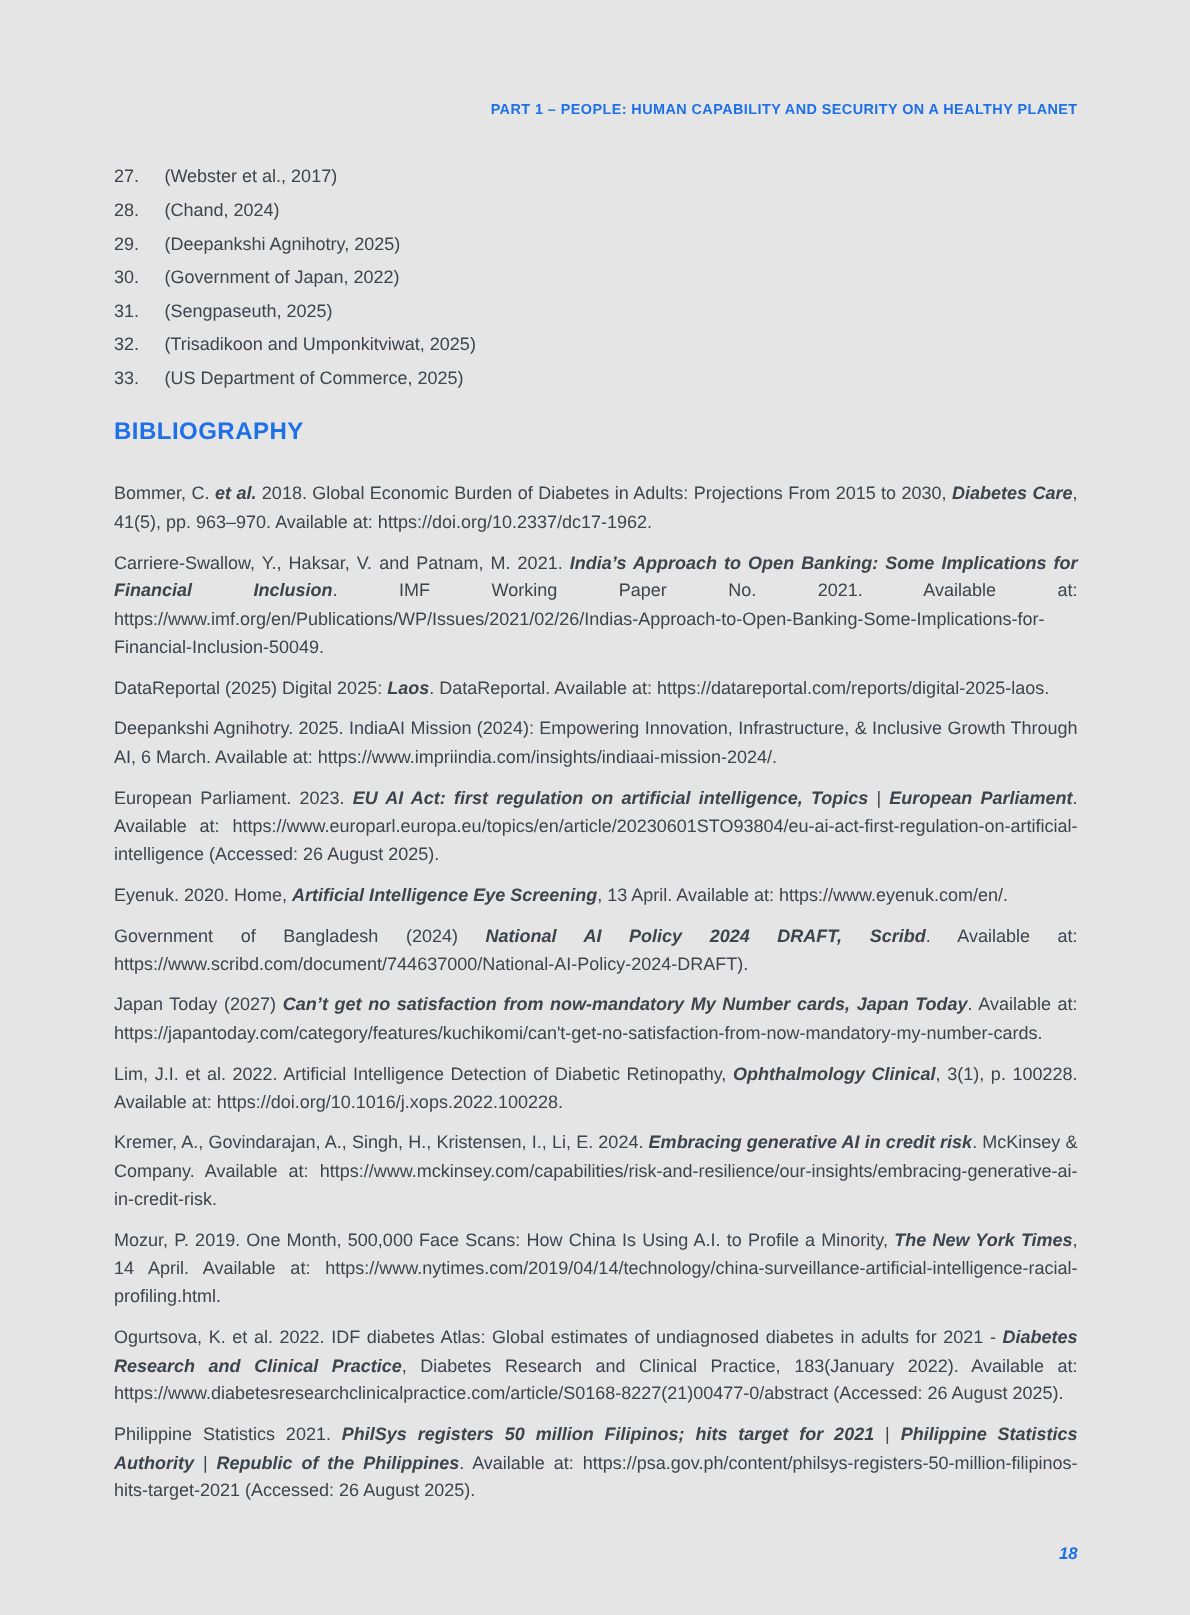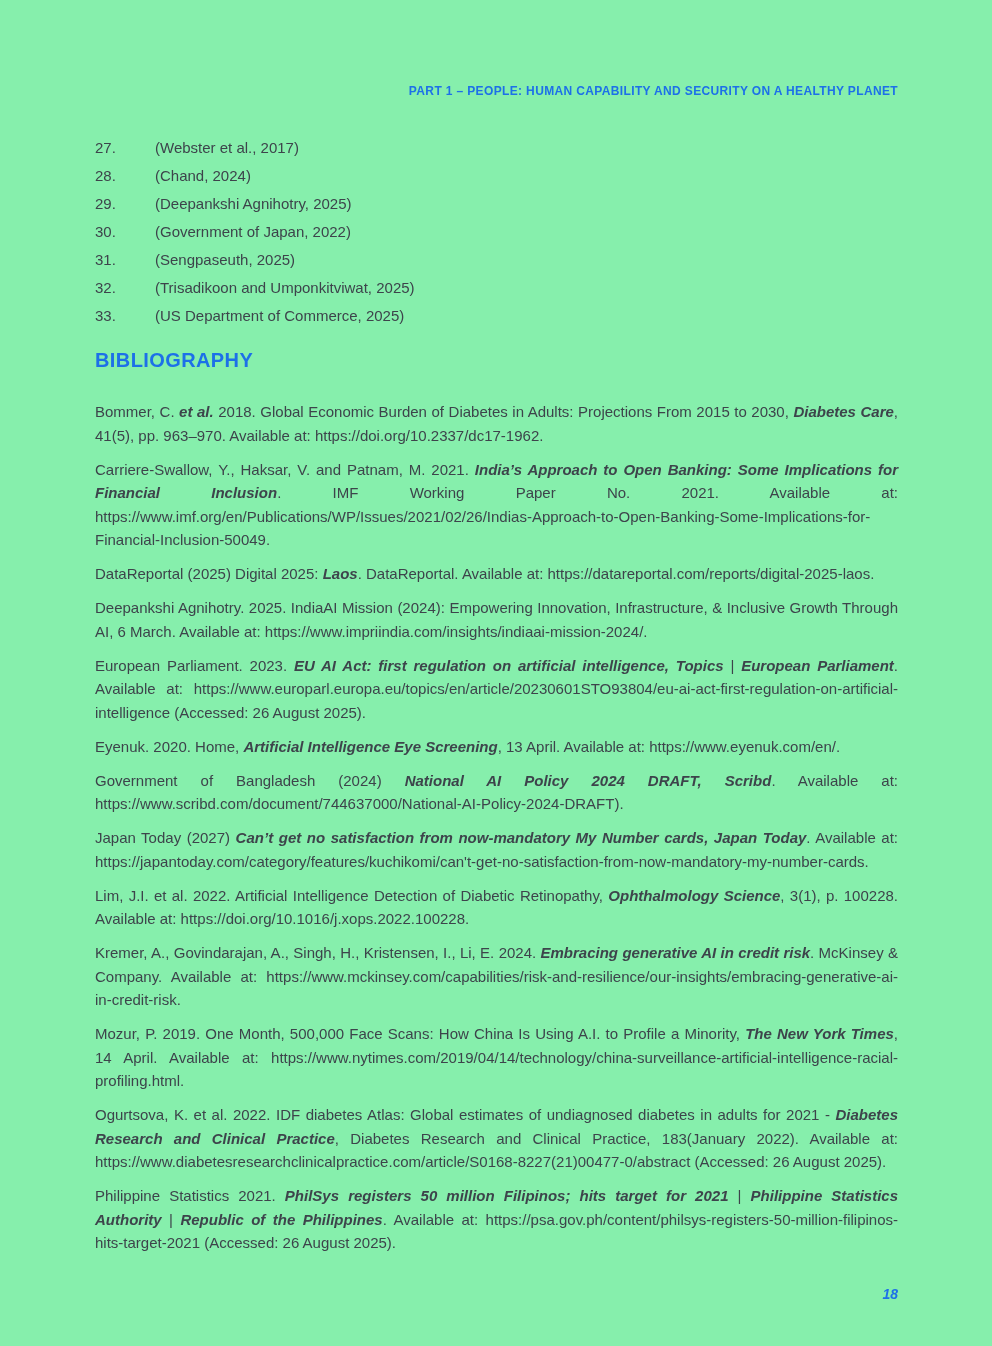--- a/index.html
+++ b/index.html
@@ -1,21 +1,21 @@
 <!DOCTYPE html>
 <html style="--accent-color: #1d70e8; --body-color: #3d444b;"><head>
 <meta charset="utf-8">
 <style>
   * { margin: 0; padding: 0; box-sizing: border-box; }
   html, body { background: #ffffff; }
   .page {
     position: relative;
     width: 992px;
     height: 1346px;
-    background: #86efac;
+    background: #e5e5e5;
     overflow: hidden;
     font-family: "Liberation Sans", sans-serif;
     color: var(--body-color, #3d444b);
   }
   .running-header {
     position: absolute;
     top: 84px;
     right: 94px;
     font-size: 12px;
     font-weight: 700;
@@ -29,21 +29,20 @@
     left: 95px;
     right: 94px;
   }
   .ref-item {
     height: 28px;
     display: flex;
     align-items: flex-start;
     font-size: 15px;
     line-height: 17px;
     color: var(--body-color, #3d444b);
-    gap: 18px;
   }
   .ref-num {
     width: 42px;
     flex: 0 0 42px;
   }
   .bib-heading {
     position: absolute;
     top: 349px;
     left: 95px;
     font-size: 20px;
@@ -119,21 +118,21 @@
 
   <div class="bib-entries">
       <p class="bib-entry"><span class="seg-r">Bommer, C. </span><span class="seg-bi">et al.</span><span class="seg-r"> 2018. Global Economic Burden of Diabetes in Adults: Projections From 2015 to 2030, </span><span class="seg-bi">Diabetes Care</span><span class="seg-r">, 41(5), pp. 963–970. Available at: https://doi.org/10.2337/dc17-1962.</span></p>
       <p class="bib-entry"><span class="seg-r">Carriere-Swallow, Y., Haksar, V. and Patnam, M. 2021. </span><span class="seg-bi">India’s Approach to Open Banking: Some Implications for Financial Inclusion</span><span class="seg-r">. IMF Working Paper No. 2021. Available at: https://www.imf.org/en/Publications/WP/Issues/2021/02/26/Indias-Approach-to-Open-Banking-Some-Implications-for-Financial-Inclusion-50049.</span></p>
       <p class="bib-entry"><span class="seg-r">DataReportal (2025) Digital 2025: </span><span class="seg-bi">Laos</span><span class="seg-r">. DataReportal. Available at: https://datareportal.com/reports/digital-2025-laos.</span></p>
       <p class="bib-entry"><span class="seg-r">Deepankshi Agnihotry. 2025. IndiaAI Mission (2024): Empowering Innovation, Infrastructure, &amp; Inclusive Growth Through AI, 6 March. Available at: https://www.impriindia.com/insights/indiaai-mission-2024/.</span></p>
       <p class="bib-entry"><span class="seg-r">European Parliament. 2023. </span><span class="seg-i">EU AI Act: first regulation on artificial intelligence, Topics</span><span class="seg-r"> | </span><span class="seg-i">European Parliament</span><span class="seg-r">. Available at: https://www.europarl.europa.eu/topics/en/article/20230601STO93804/eu-ai-act-first-regulation-on-artificial-intelligence (Accessed: 26 August 2025).</span></p>
       <p class="bib-entry"><span class="seg-r">Eyenuk. 2020. Home, </span><span class="seg-bi">Artificial Intelligence Eye Screening</span><span class="seg-r">, 13 April. Available at: https://www.eyenuk.com/en/.</span></p>
       <p class="bib-entry"><span class="seg-r">Government of Bangladesh (2024) </span><span class="seg-bi">National AI Policy 2024 DRAFT, Scribd</span><span class="seg-r">. Available at: https://www.scribd.com/document/744637000/National-AI-Policy-2024-DRAFT).</span></p>
       <p class="bib-entry"><span class="seg-r">Japan Today (2027) </span><span class="seg-bi">Can’t get no satisfaction from now-mandatory My Number cards, Japan Today</span><span class="seg-r">. Available at: https://japantoday.com/category/features/kuchikomi/can't-get-no-satisfaction-from-now-mandatory-my-number-cards.</span></p>
-      <p class="bib-entry"><span class="seg-r">Lim, J.I. et al. 2022. Artificial Intelligence Detection of Diabetic Retinopathy, </span><span class="seg-bi">Ophthalmology Science</span><span class="seg-r">, 3(1), p. 100228. Available at: https://doi.org/10.1016/j.xops.2022.100228.</span></p>
+      <p class="bib-entry"><span class="seg-r">Lim, J.I. et al. 2022. Artificial Intelligence Detection of Diabetic Retinopathy, </span><span class="seg-bi">Ophthalmology Clinical</span><span class="seg-r">, 3(1), p. 100228. Available at: https://doi.org/10.1016/j.xops.2022.100228.</span></p>
       <p class="bib-entry"><span class="seg-r">Kremer, A., Govindarajan, A., Singh, H., Kristensen, I., Li, E. 2024. </span><span class="seg-bi">Embracing generative AI in credit risk</span><span class="seg-r">. McKinsey &amp; Company. Available at: https://www.mckinsey.com/capabilities/risk-and-resilience/our-insights/embracing-generative-ai-in-credit-risk.</span></p>
       <p class="bib-entry"><span class="seg-r">Mozur, P. 2019. One Month, 500,000 Face Scans: How China Is Using A.I. to Profile a Minority, </span><span class="seg-bi">The New York Times</span><span class="seg-r">, 14 April. Available at: https://www.nytimes.com/2019/04/14/technology/china-surveillance-artificial-intelligence-racial-profiling.html.</span></p>
       <p class="bib-entry"><span class="seg-r">Ogurtsova, K. et al. 2022. IDF diabetes Atlas: Global estimates of undiagnosed diabetes in adults for 2021 - </span><span class="seg-bi">Diabetes Research and Clinical Practice</span><span class="seg-r">, Diabetes Research and Clinical Practice, 183(January 2022). Available at: https://www.diabetesresearchclinicalpractice.com/article/S0168-8227(21)00477-0/abstract (Accessed: 26 August 2025).</span></p>
       <p class="bib-entry"><span class="seg-r">Philippine Statistics 2021. </span><span class="seg-bi">PhilSys registers 50 million Filipinos; hits target for 2021</span><span class="seg-r"> | </span><span class="seg-bi">Philippine Statistics Authority</span><span class="seg-r"> | </span><span class="seg-bi">Republic of the Philippines</span><span class="seg-r">. Available at: https://psa.gov.ph/content/philsys-registers-50-million-filipinos-hits-target-2021 (Accessed: 26 August 2025).</span></p>
     </div>
 
   <div class="page-number">18</div>
 </div>
 
 </body></html>

